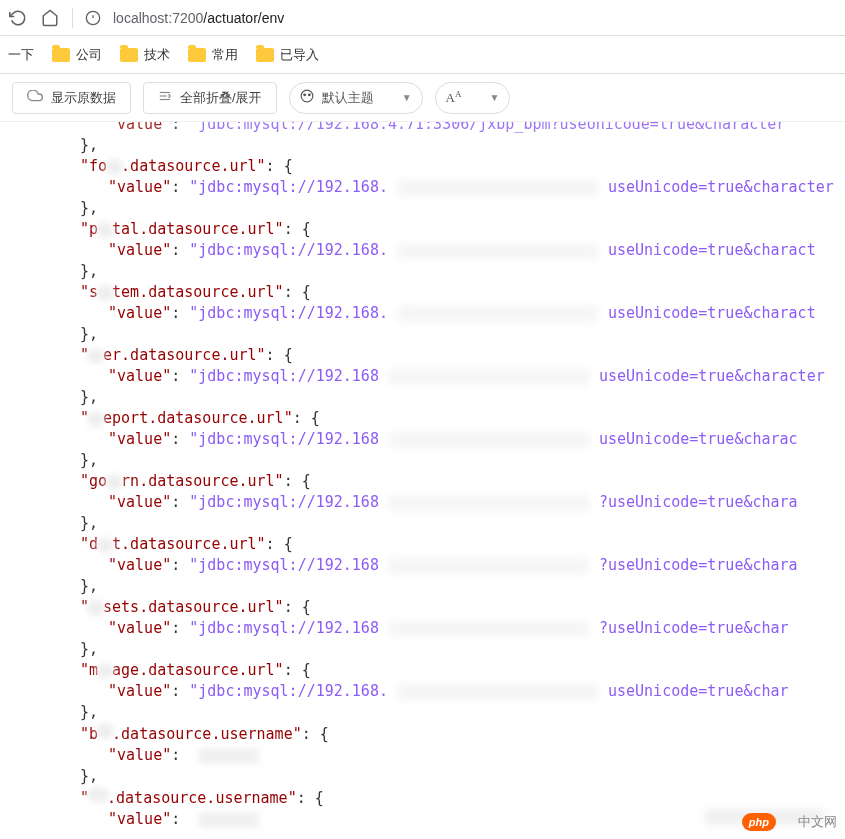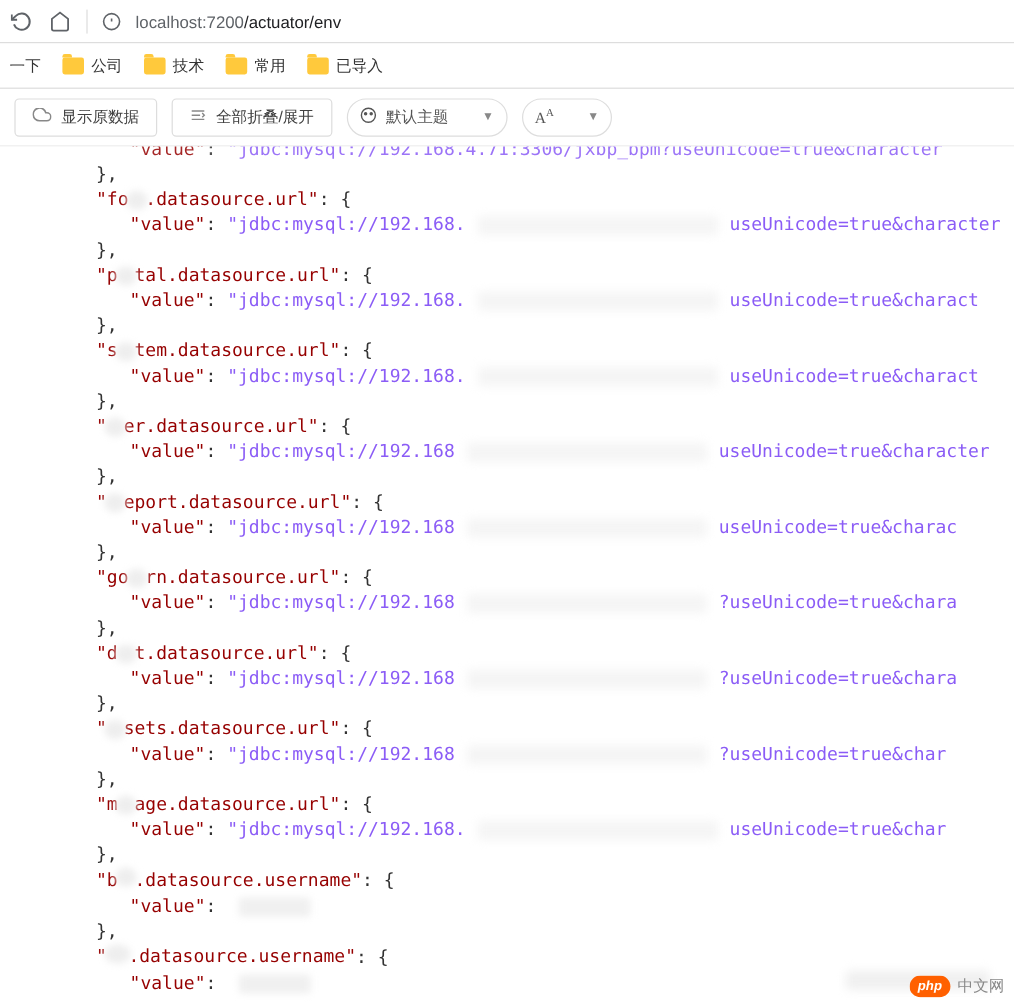--- a/index.html
+++ b/index.html
@@ -31,21 +31,21 @@
     .json-line { padding-left: 80px; position: relative; }
     .json-line.top-cut { margin-top: -8px; opacity: 0.85; }
     .indent1 { padding-left: 80px; }
     .indent2 { padding-left: 108px; }
     .key { color: #960000; }
     .colon { color: #333; }
     .str { color: #8b5cf6; }
     .brace { color: #333; }
     
     
-    .watermark { position: fixed; bottom: 8px; right: 8px; display: flex; align-items: flex-start; gap: 6px; font-size: 13px; color: #888; margin-left: 10px; }
+    .watermark { position: fixed; bottom: 8px; right: 8px; display: flex; align-items: flex-start; gap: 22px; font-size: 13px; color: #888; margin-left: 10px; }
     .php-badge { background: #ff6000; color: #fff; font-weight: bold; font-size: 11px; padding: 3px 7px; border-radius: 10px; font-style: italic; }
   </style>
 </head>
 <body>
 
 <div class="browser-bar">
   <div class="nav-icon">
     <svg width="18" height="18" viewBox="0 0 24 24" fill="none" stroke="currentColor" stroke-width="2.2">
         <path d="M1 4v6h6"></path>
         <path d="M3.51 15a9 9 0 1 0 2.13-9.36L1 10"></path>

